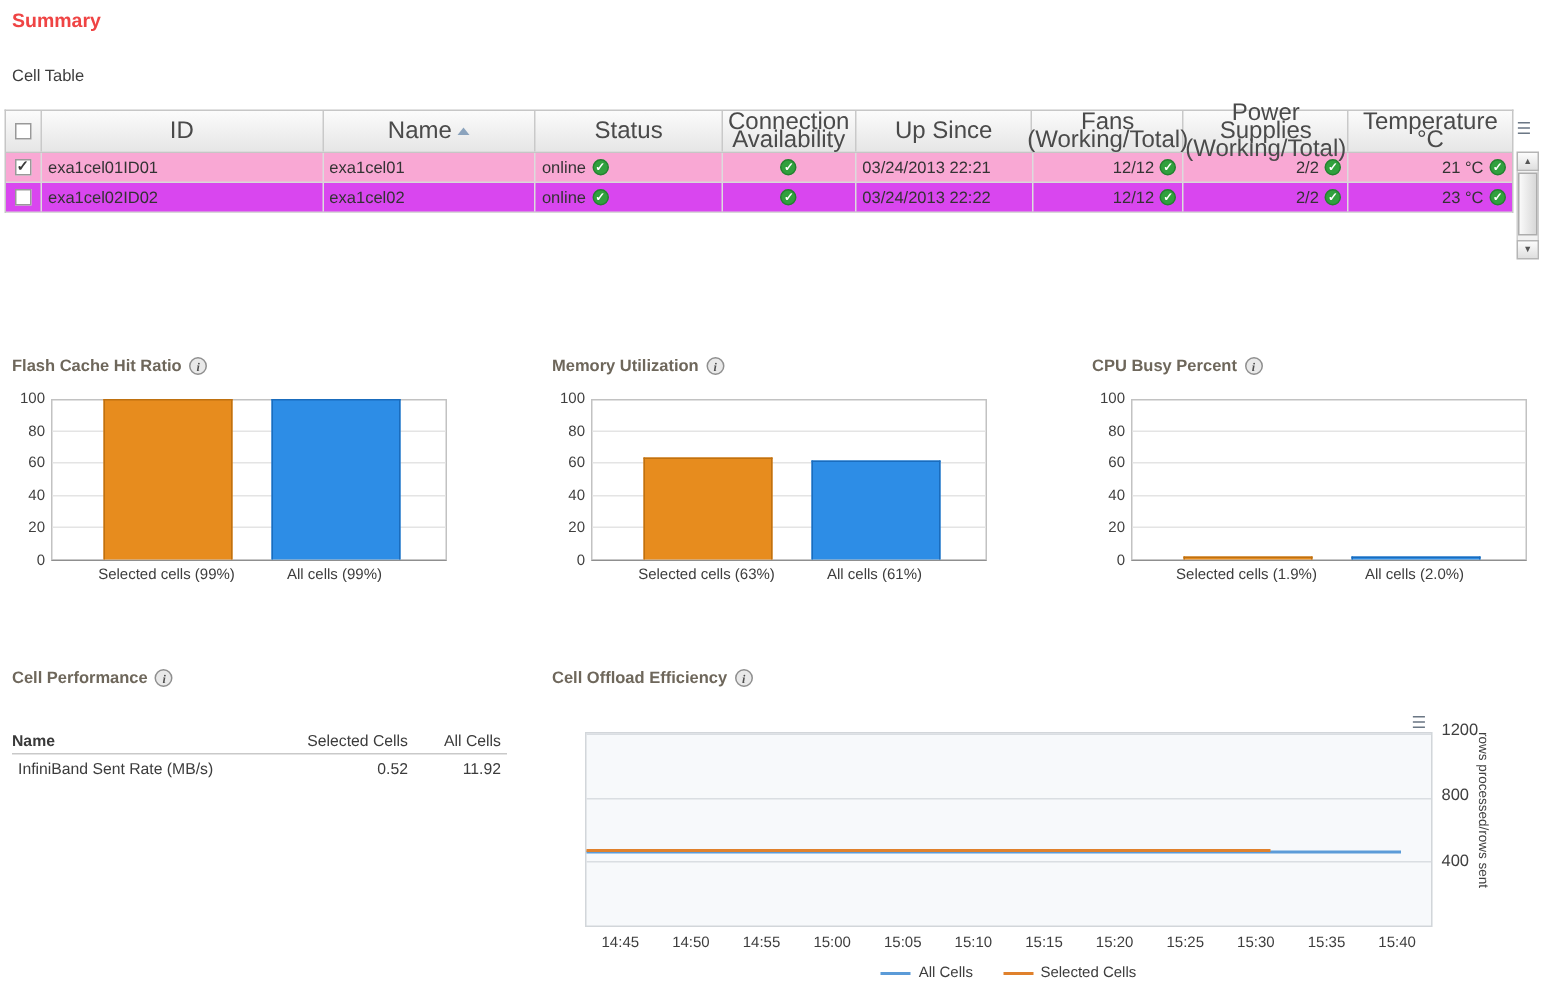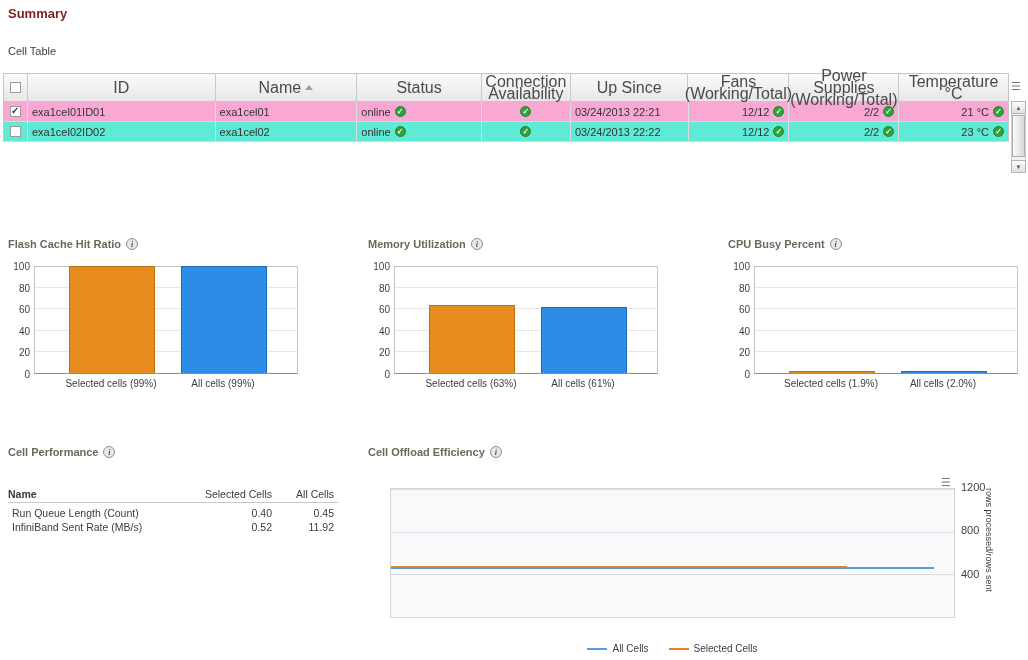--- a/index.html
+++ b/index.html
@@ -1,31 +1,31 @@
 <!DOCTYPE html>
 <html><head>
 <meta charset="utf-8">
 <style>
   *{margin:0;padding:0;box-sizing:border-box;}
   html,body{background:#fff;}
   .page{position:relative;width:1028px;height:660px;background:#fff;overflow:hidden;
         font-family:"Liberation Sans",sans-serif;font-size:11px;color:#333;}
 
-  .page-title{position:absolute;left:8px;top:6px;font-size:13px;font-weight:bold;color:#7f1d1d;}
+  .page-title{position:absolute;left:8px;top:6px;font-size:13px;font-weight:bold;color:#ef4444;}
   .table-label{position:absolute;left:8px;top:45px;font-size:11px;color:#3d3d3d;}
 
   
   .cell-table{position:absolute;left:3px;top:73px;width:1006px;border:1px solid #c6c6c6;border-bottom:none;}
   .tr{display:flex;}
   .thead{height:28px;background:linear-gradient(#fbfbfb,#e6e6e6);border-bottom:1px solid #c6c6c6;}
   .th{display:flex;align-items:center;justify-content:center;border-right:1px solid #c9c9c9;
       color:#4a4a4a;font-size:16px;text-align:center;line-height:12px;}
   .th:last-child{border-right:none;}
   .th.two{flex-direction:column;}
-  .row{height:20px;background:#5eead4;border-bottom:1px solid #d8d8d8;}
+  .row{height:20px;background:#d946ef;border-bottom:1px solid #d8d8d8;}
   .row.selected{background:#f9a8d4;}
   .td{display:flex;align-items:center;border-right:1px solid #dcdcdc;padding:0 4px;overflow:hidden;white-space:nowrap;}
   .td:last-child{border-right:none;}
   .c-cb{width:24px;justify-content:center;}
   .c-id{width:188px;}
   .c-name{width:142px;}
   .c-status{width:125px;}
   .c-conn{width:89px;justify-content:center;}
   .c-up{width:118px;}
   .c-fans{width:101px;}
@@ -301,25 +301,20 @@
         <span>Cell Performance</span>
         <span class="info-icon"></span>
       </div>
     <div class="perf-table">
       <div class="perf-row perf-head">
         <div class="p-name">Name</div>
         <div class="p-sel">Selected Cells</div>
         <div class="p-all">All Cells</div>
       </div>
       <div class="perf-row">
-        <div class="p-name ind">Run Queue Length (Count)</div>
-        <div class="p-sel">0.40</div>
-        <div class="p-all">0.45</div>
-      </div>
-      <div class="perf-row">
         <div class="p-name ind">InfiniBand Sent Rate (MB/s)</div>
         <div class="p-sel">0.52</div>
         <div class="p-all">11.92</div>
       </div>
     </div>
   </div>
 
   <div class="offload-block">
     <div class="sec-title">
         <span>Cell Offload Efficiency</span>
@@ -332,20 +327,34 @@
         <div class="lc-grid" style="bottom: calc(100% - 1px);"></div>
         <div class="lc-line" style="bottom: 48.2917px; left: 0%; width: 96.5%; background: rgb(91, 155, 216); z-index: 1;"></div>
         <div class="lc-line" style="bottom: 49.05px; left: 0%; width: 81%; background: rgb(224, 129, 44); z-index: 2;"></div>
       </div>
     <div class="lc-yticks">
         <div class="lc-ytick" style="bottom: calc(33.3333% - 5px);">400</div>
         <div class="lc-ytick" style="bottom: calc(66.6667% - 5px); margin-top: 13px;">800</div>
         <div class="lc-ytick" style="bottom: calc(100% - 5px);">1200</div>
       </div>
     <div class="lc-ytitle">rows processed/rows sent</div>
+    <div class="lc-xlabels">
+        <div class="lc-xlabel">14:45</div>
+        <div class="lc-xlabel">14:50</div>
+        <div class="lc-xlabel">14:55</div>
+        <div class="lc-xlabel">15:00</div>
+        <div class="lc-xlabel">15:05</div>
+        <div class="lc-xlabel">15:10</div>
+        <div class="lc-xlabel">15:15</div>
+        <div class="lc-xlabel">15:20</div>
+        <div class="lc-xlabel">15:25</div>
+        <div class="lc-xlabel">15:30</div>
+        <div class="lc-xlabel">15:35</div>
+        <div class="lc-xlabel">15:40</div>
+      </div>
     <div class="lc-legend">
         <span class="legend-item">
           <span class="legend-swatch" style="background: rgb(91, 155, 216);"></span>
           <span class="legend-label">All Cells</span>
         </span>
         <span class="legend-item">
           <span class="legend-swatch" style="background: rgb(224, 129, 44);"></span>
           <span class="legend-label">Selected Cells</span>
         </span>
       </div>

